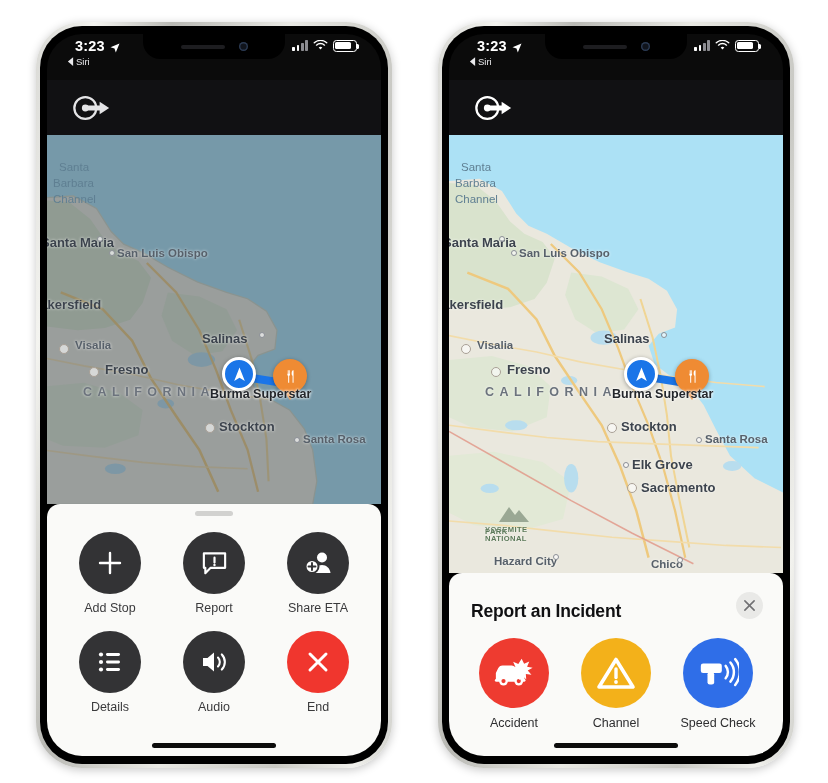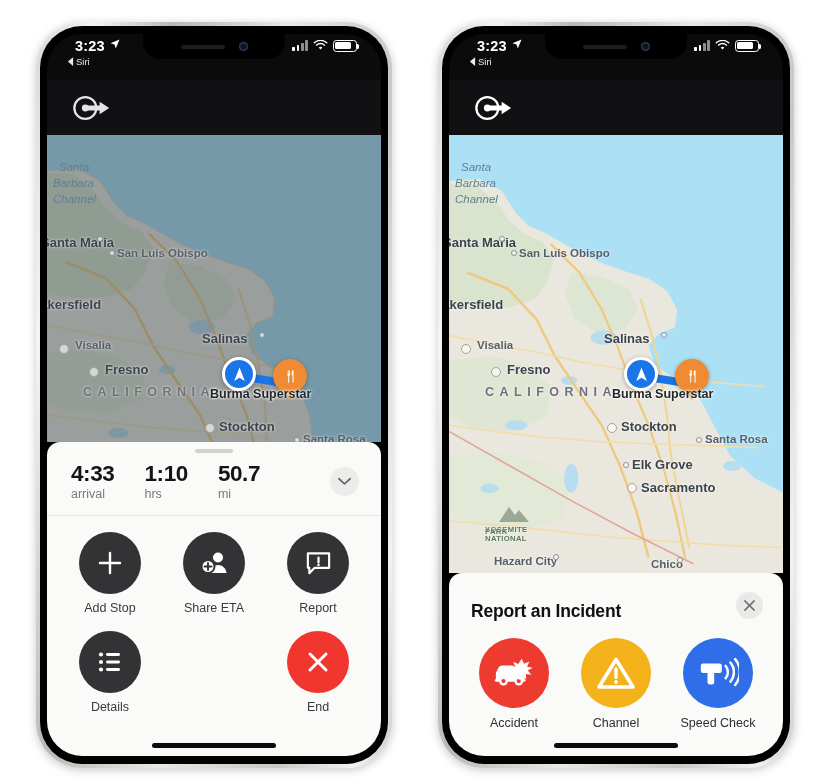--- a/index.html
+++ b/index.html
@@ -52,21 +52,21 @@
     width: 142px; height: 25px;
     background: #000;
     border-radius: 0 0 17px 17px;
     display: flex; align-items: center; justify-content: center; gap: 14px;
   }
   .speaker { width: 44px; height: 4px; border-radius: 3px; background: #1d1d20; }
   .frontcam { width: 9px; height: 9px; border-radius: 50%; background: #10141c; box-shadow: inset 0 0 0 1.4px #2b3a52; }
   .sb-time {
     position: absolute; left: 28px; top: 4px;
     font-size: 14.5px; font-weight: 700; letter-spacing: .2px;
-    display: flex; align-items: flex-start; gap: 4px;
+    display: flex; align-items: flex-end; gap: 4px;
   }
   .sb-siri {
     position: absolute; left: 20px; top: 22px;
     font-size: 9.5px; color: #e9e9ec;
     display: flex; align-items: center; gap: 2px;
   }
   .sb-right {
     position: absolute; right: 24px; top: 6px;
     display: flex; align-items: center; gap: 5px;
   }
@@ -100,21 +100,21 @@
 
   .mlabel {
     position: absolute;
     font-size: 11.5px;
     color: #57606a;
     white-space: nowrap;
     font-weight: 600;
     text-shadow: 0 0 3px rgba(255,255,255,.8);
   }
   .mlabel.big   { font-size: 13px; color: #3c434d; font-weight: 700; }
-  .mlabel.sea   { color: #5f7f92; font-style: italic; font-weight: 500; text-shadow: none; }
+  .mlabel.sea   { color: #5f7f92; font-weight: 500; text-shadow: none; }
   .mlabel.state { font-size: 12.5px; letter-spacing: 5.5px; color: #6c737d; font-weight: 600; }
   .mlabel.park  { font-size: 7.6px; letter-spacing:.4px; color:#5d7a5a; line-height:1.25; font-weight:700 }
   .citydot {
     position: absolute; width: 6px; height: 6px; border-radius: 50%;
     border: 1.3px solid #8b8f96; background: rgba(255,255,255,.65);
   }
   .hwydot {
     position: absolute; width: 10px; height: 10px; border-radius: 50%;
     border: 1.3px solid #a9a096; background: rgba(255,255,255,.6);
   }
@@ -318,85 +318,76 @@
             <path d="M7 2v7a2 2 0 0 0 1.3 1.9V22h1.6V10.9A2 2 0 0 0 11.2 9V2h-1.1v5.4H9.3V2H8.2v5.4h-.8V2z" fill="#fff"></path>
             <path d="M16.2 2c-1.6 0-2.4 2.3-2.4 5 0 2 .6 3.3 1.5 3.8V22h1.6V2z" fill="#fff"></path>
           </svg>
         </div>
         <div class="pin-label" style="left:163px; top:252px">Burma Superstar</div>
       </div>
 
       <div class="sheet">
         <div class="grabber"></div>
 
-        <div class="trip">
-          <div class="stat">
-            <div class="v">4:33</div>
-            <div class="u">arrival</div>
-          </div>
-          <div class="stat">
-            <div class="v">1:10</div>
-            <div class="u">hrs</div>
-          </div>
-          <div class="stat">
-            <div class="v">50.7</div>
-            <div class="u">mi</div>
-          </div>
-          <div class="collapse">
-            <svg width="13" height="9" viewBox="0 0 14 9">
-              <path d="M1 1.5 7 7l6-5.5" stroke="#6d6d70" stroke-width="2" fill="none" stroke-linecap="round" stroke-linejoin="round"></path>
-            </svg>
-          </div>
-        </div>
 
         <div class="actions">
           <div class="arow">
             <div class="act">
               <div class="bubble">
                 <svg width="28" height="28" viewBox="0 0 28 28">
                   <path d="M14 4v20M4 14h20" stroke="#fff" stroke-width="2.4" stroke-linecap="round"></path>
                 </svg>
               </div>
               <div class="lbl">Add Stop</div>
+            </div>
+            <div class="act">
+              <div class="bubble">
+                <svg width="29" height="28" viewBox="0 0 30 28">
+                  <path d="M4 4h22v15H11l-5.5 5.5V19H4z" fill="none" stroke="#fff" stroke-width="2.2" stroke-linejoin="round"></path>
+                  <path d="M15 8.5v5" stroke="#fff" stroke-width="2.3" stroke-linecap="round"></path>
+                  <circle cx="15" cy="16.1" r="1.25" fill="#fff"></circle>
+                </svg>
+              </div>
+              <div class="lbl">Report</div>
             </div>
             <div class="act">
               <div class="bubble">
                 <svg width="30" height="28" viewBox="0 0 30 28">
                   <circle cx="19" cy="8.5" r="5" fill="#fff"></circle>
                   <path d="M10.5 24c.6-5 4.2-8 8.5-8s7.9 3 8.5 8z" fill="#fff"></path>
                   <circle cx="9" cy="17.5" r="6.5" fill="#fff" stroke="#333335" stroke-width="2"></circle>
                   <path d="M9 14v7M5.5 17.5h7" stroke="#333335" stroke-width="1.9" stroke-linecap="round"></path>
                 </svg>
               </div>
               <div class="lbl">Share ETA</div>
-            </div>
-            <div class="act">
-              <div class="bubble">
-                <svg width="29" height="28" viewBox="0 0 30 28">
-                  <path d="M4 4h22v15H11l-5.5 5.5V19H4z" fill="none" stroke="#fff" stroke-width="2.2" stroke-linejoin="round"></path>
-                  <path d="M15 8.5v5" stroke="#fff" stroke-width="2.3" stroke-linecap="round"></path>
-                  <circle cx="15" cy="16.1" r="1.25" fill="#fff"></circle>
-                </svg>
-              </div>
-              <div class="lbl">Report</div>
             </div>
           </div>
           <div class="arow">
             <div class="act">
               <div class="bubble">
                 <svg width="28" height="24" viewBox="0 0 28 24">
                   <circle cx="5" cy="4.5" r="2.1" fill="#fff"></circle>
                       <rect x="10" y="3.1" width="14" height="2.8" rx="1.4" fill="#fff"></rect>
                   <circle cx="5" cy="12" r="2.1" fill="#fff"></circle>
                       <rect x="10" y="10.6" width="14" height="2.8" rx="1.4" fill="#fff"></rect>
                   <circle cx="5" cy="19.5" r="2.1" fill="#fff"></circle>
                       <rect x="10" y="18.1" width="14" height="2.8" rx="1.4" fill="#fff"></rect>
                 </svg>
               </div>
               <div class="lbl">Details</div>
+            </div>
+            <div class="act">
+              <div class="bubble">
+                <svg width="30" height="26" viewBox="0 0 30 26">
+                  <path d="M4 9h4.5L15 3.5v19L8.5 17H4z" fill="#fff"></path>
+                  <path d="M19 8.5a6.5 6.5 0 0 1 0 9" stroke="#fff" stroke-width="2.1" fill="none" stroke-linecap="round"></path>
+                  <path d="M22.8 5.4a11 11 0 0 1 0 15.2" stroke="#fff" stroke-width="2.1" fill="none" stroke-linecap="round"></path>
+                </svg>
+              </div>
+              <div class="lbl">Audio</div>
             </div>
             <div class="act">
               <div class="bubble danger">
                 <svg width="28" height="28" viewBox="0 0 28 28">
                   <path d="M6 6l16 16M22 6L6 22" stroke="#fff" stroke-width="3" stroke-linecap="round"></path>
                 </svg>
               </div>
               <div class="lbl">End</div>
             </div>
           </div>

